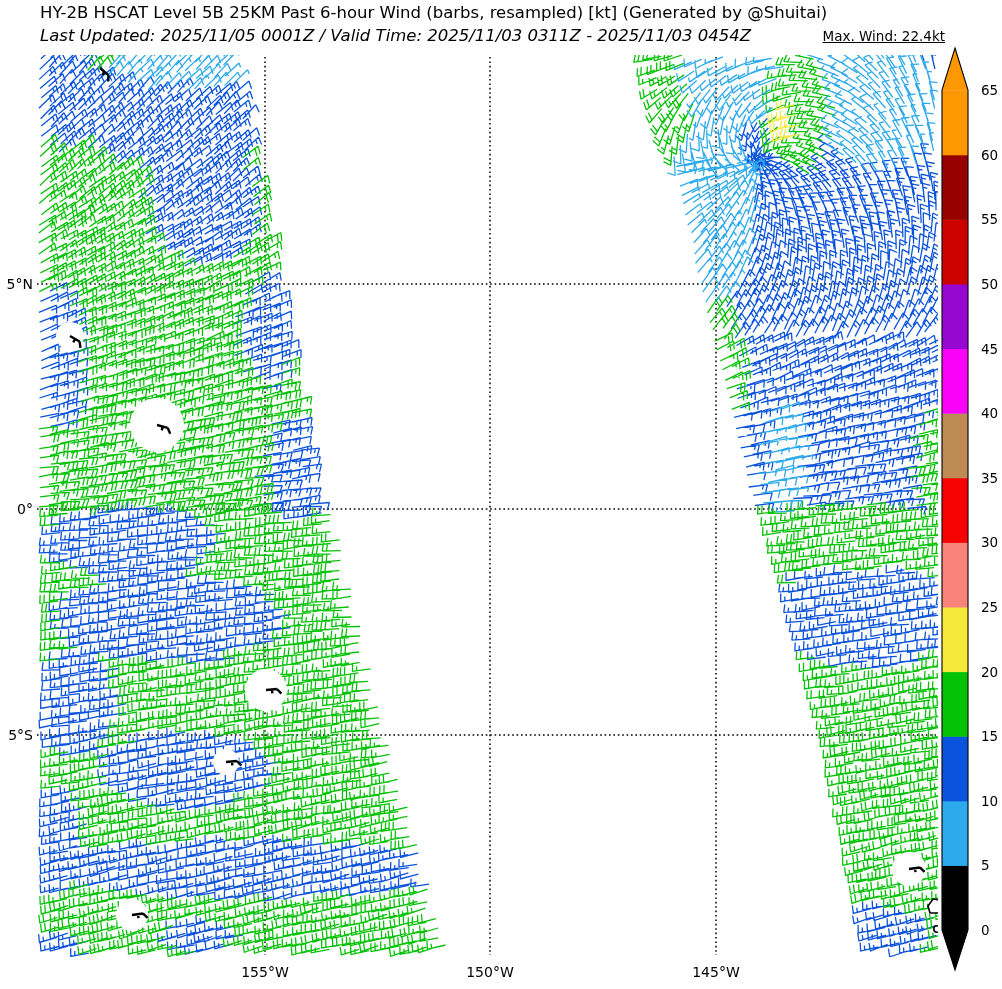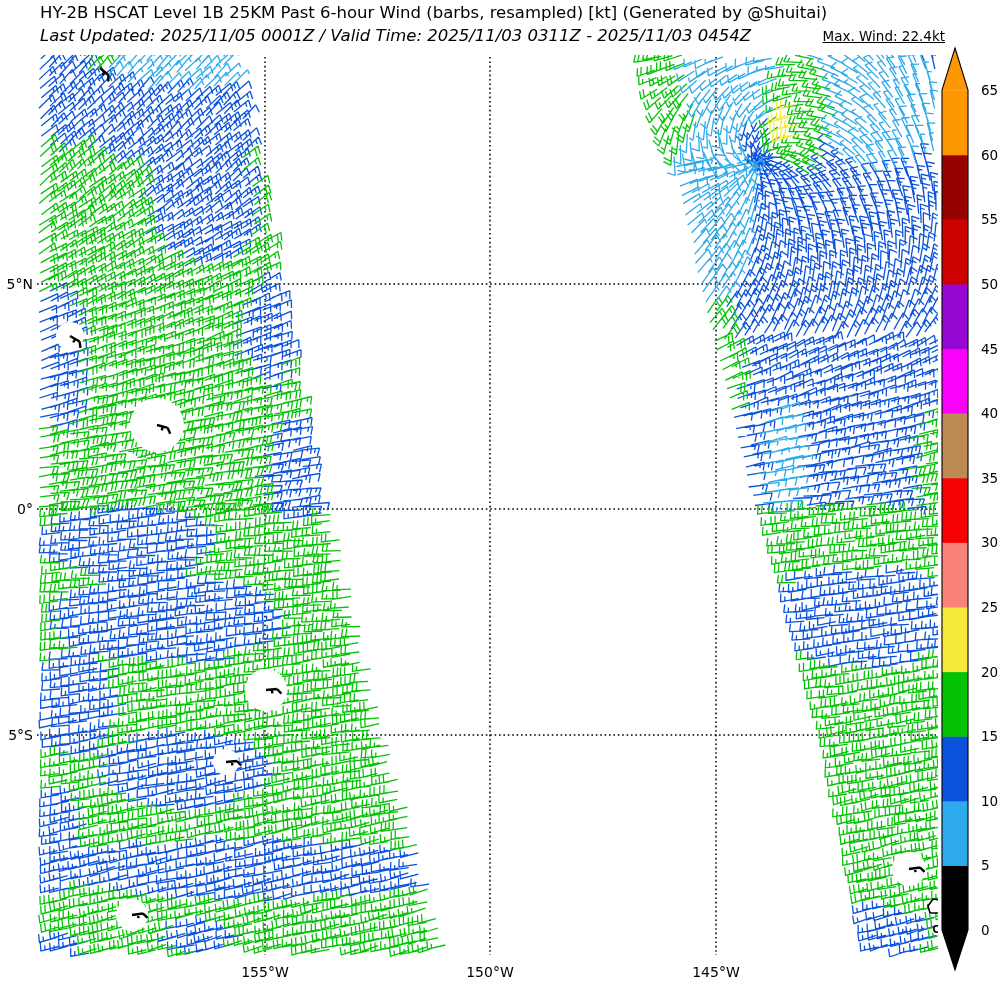--- a/index.html
+++ b/index.html
@@ -7,21 +7,21 @@
        font-family:"DejaVu Sans","Liberation Sans",sans-serif;color:#000;}
   .title-line{position:absolute;left:40px;white-space:nowrap;font-size:16.5px;line-height:20px;}
   #title1{top:3px;}
   #title2{top:26px;font-style:italic;}
   #maxwind{position:absolute;top:28px;left:700px;width:245px;text-align:right;font-size:13.5px;white-space:nowrap;text-decoration:underline;}
   #chart-svg{position:absolute;left:0;top:0;}
 </style>
 </head>
 <body>
 
-<div id="title1" class="title-line">HY-2B HSCAT Level 1B 25KM Past 6-hour Wind (barbs, resampled) [kt] (Generated by @Shuitai)</div>
+<div id="title1" class="title-line">HY-2B HSCAT Level 5B 25KM Past 6-hour Wind (barbs, resampled) [kt] (Generated by @Shuitai)</div>
 <div id="title2" class="title-line">Last Updated: 2025/11/05 0001Z / Valid Time: 2025/11/03 0311Z - 2025/11/03 0454Z</div>
 <div id="maxwind">Max. Wind: 22.4kt</div>
 
 <svg id="chart-svg" width="1002" height="989" viewBox="0 0 1002 989">
     <defs>
       <clipPath id="plotclip">
         <rect x="35" y="55" width="903" height="902"></rect>
       </clipPath>
     </defs>
     <g stroke="#000000" stroke-width="1.5" stroke-dasharray="1.6 2.8" fill="none">

